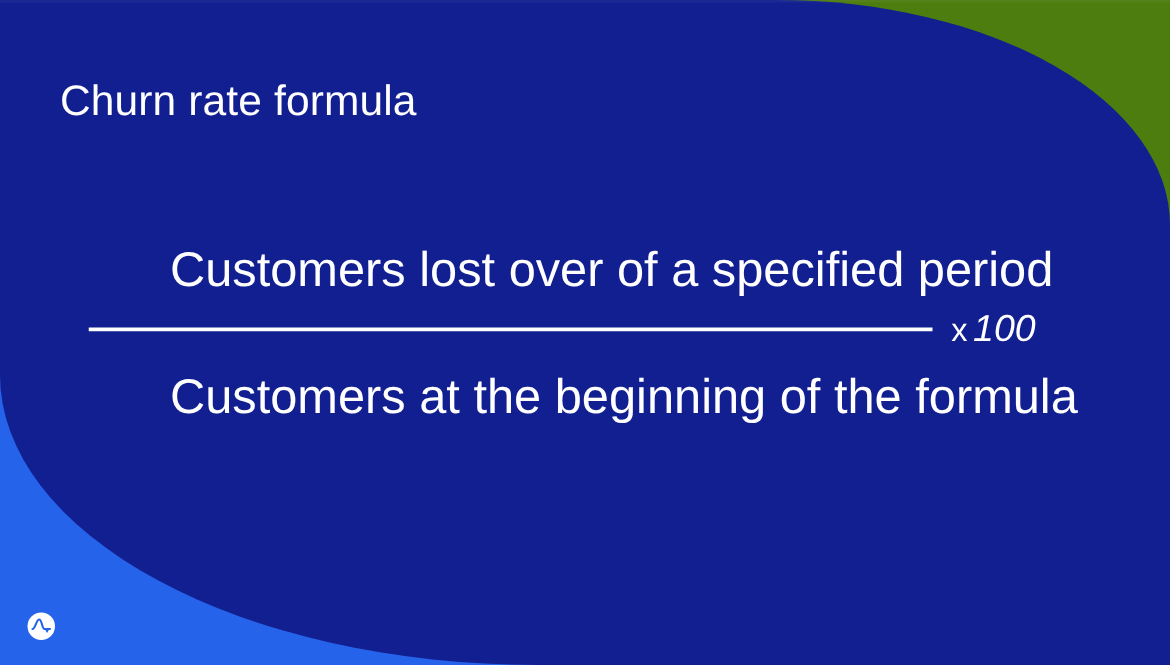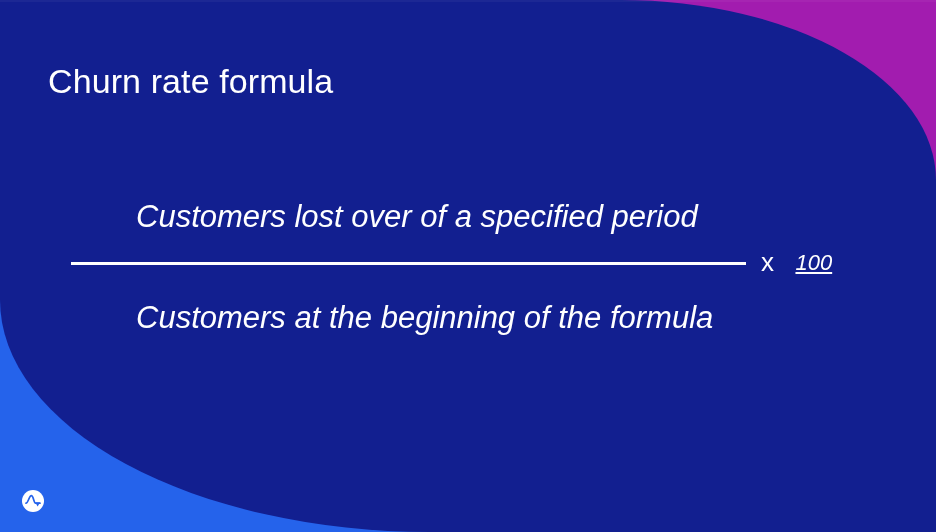--- a/index.html
+++ b/index.html
@@ -10,21 +10,21 @@
   }
   body {
     font-family: "Liberation Sans", sans-serif;
   }
 
   #slide {
     position: relative;
     width: 936px;
     height: 532px;
     overflow: hidden;
-    background: #a21caf; 
+    background: #4d7c0f; 
   }
 
   
   .bg-blue-field {
     position: absolute;
     left: 0;
     top: 232px;
     width: 660px;
     height: 300px;
     background: #2563EB;
@@ -98,23 +98,22 @@
     width: 675px;
     height: 160px;
   }
 
   .fraction-numerator,
   .fraction-denominator {
     position: absolute;
     left: 65px;
     width: 610px;
     font-family: "Liberation Sans", sans-serif;
-    font-style: italic;
-    font-weight: 300;
-    font-size: 31px;
+    font-weight: 300;
+    font-size: 39px;
     line-height: 40px;
     color: #FFFFFF;
     white-space: nowrap;
   }
   .fraction-numerator { top: 12px; }
   .fraction-denominator { top: 113px; }
 
   .fraction-bar {
     position: absolute;
     left: 0;
@@ -136,25 +135,23 @@
     font-style: normal;
     font-weight: 300;
     font-size: 26px;
     color: #FFFFFF;
     vertical-align: middle;
   }
   .multiply-value {
     font-family: "Liberation Sans", sans-serif;
     font-style: italic;
     font-weight: 300;
-    font-size: 22px;
-    color: #FFFFFF;
-    margin-left: 17px;
+    font-size: 30px;
+    color: #FFFFFF;
     vertical-align: middle;
-    text-decoration: underline;
   }
 
   
   .brand-logo {
     position: absolute;
     left: 21px;
     top: 489px;
     width: 24px;
     height: 24px;
     z-index: 7;

